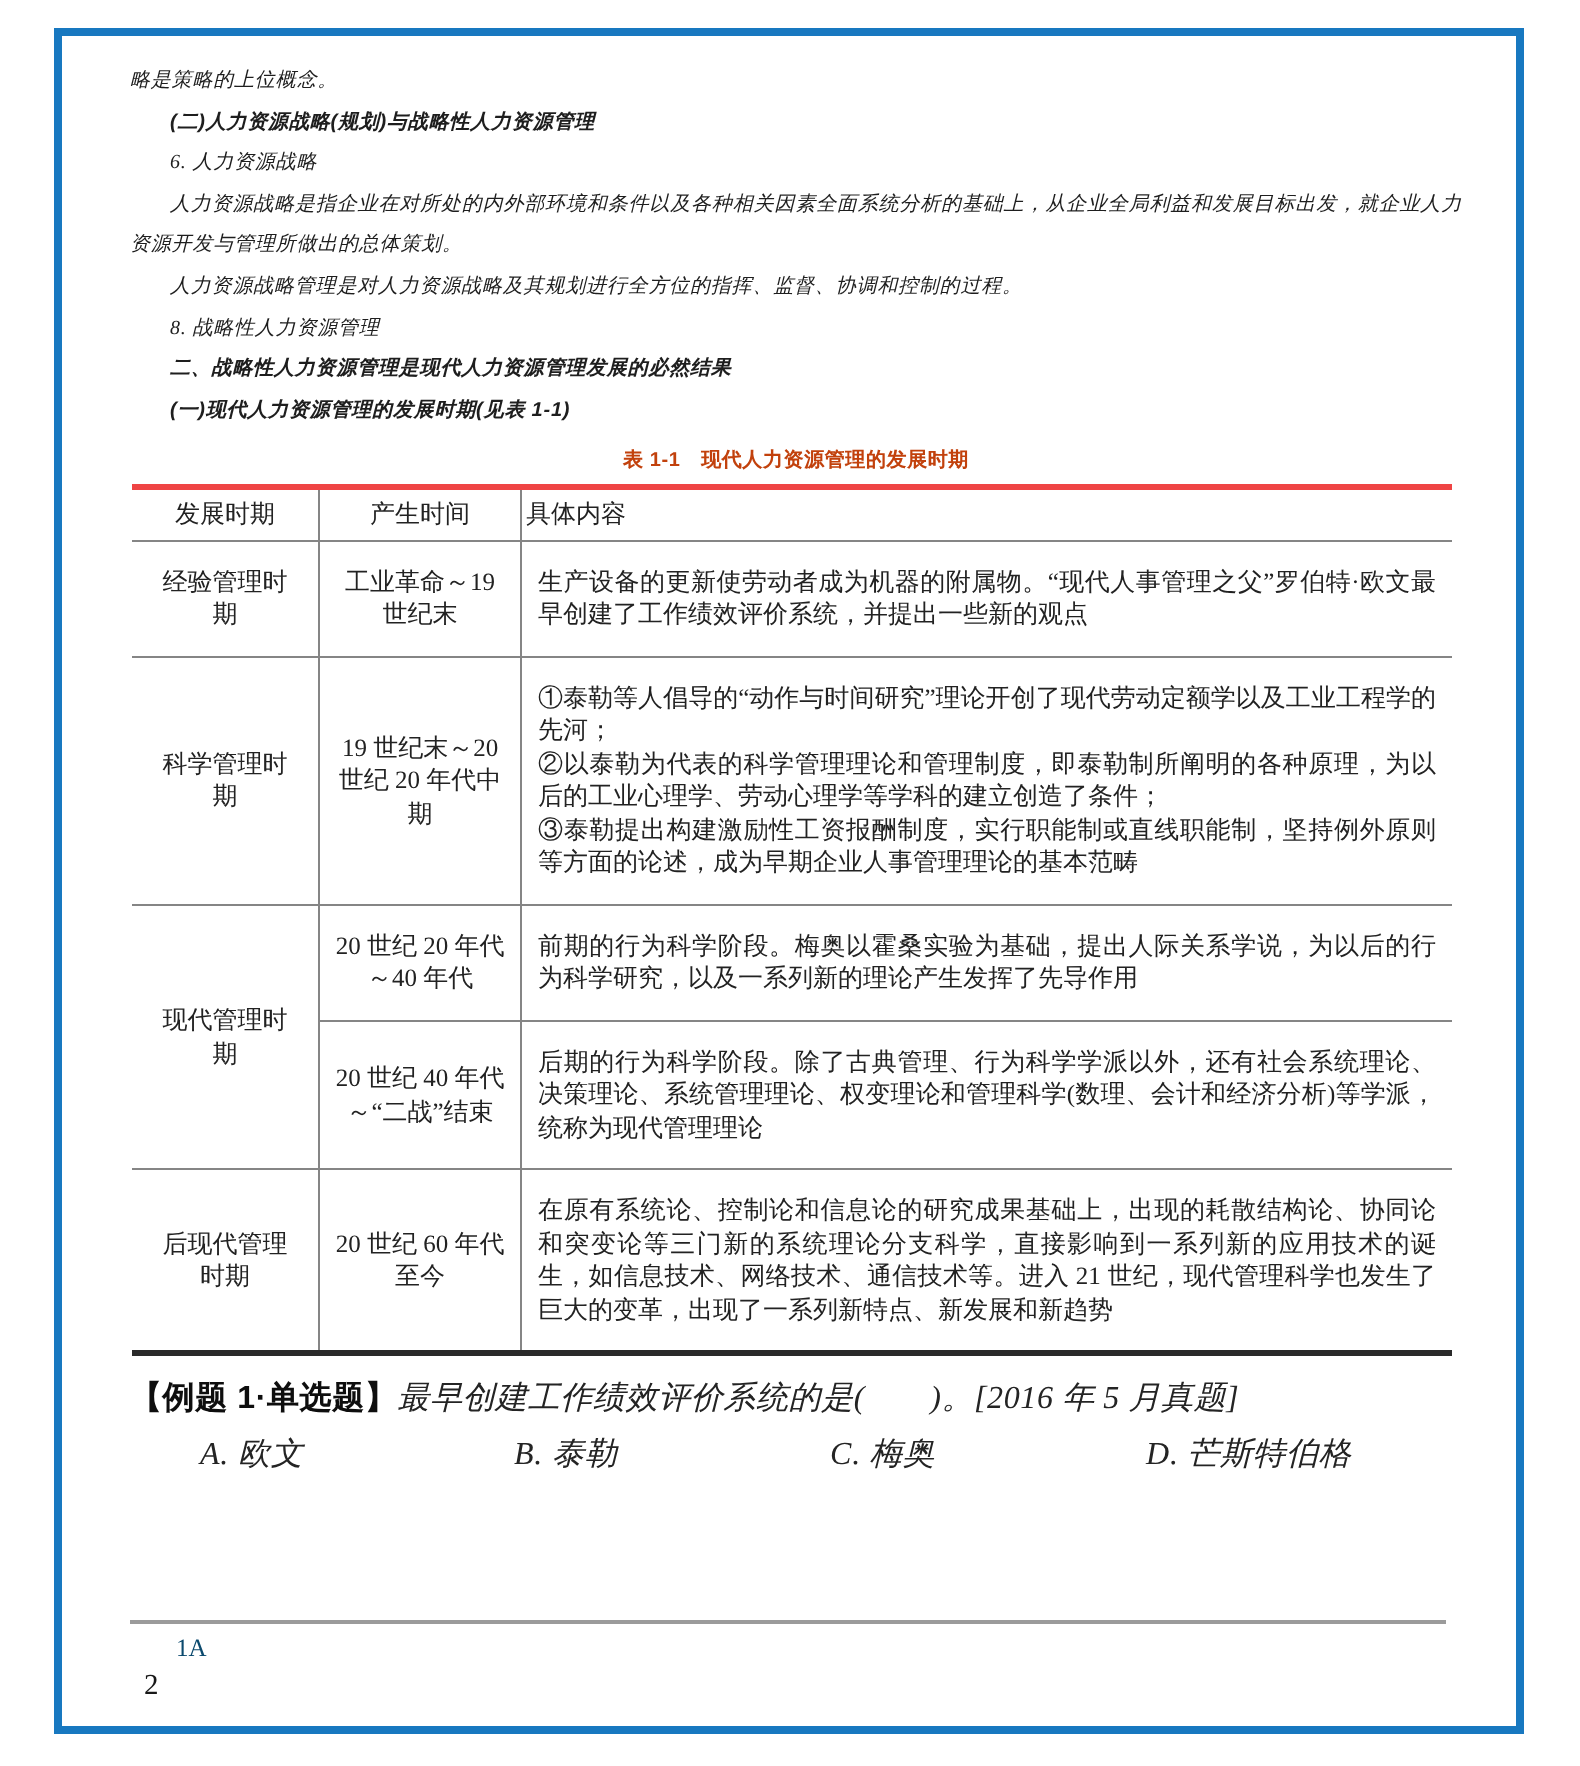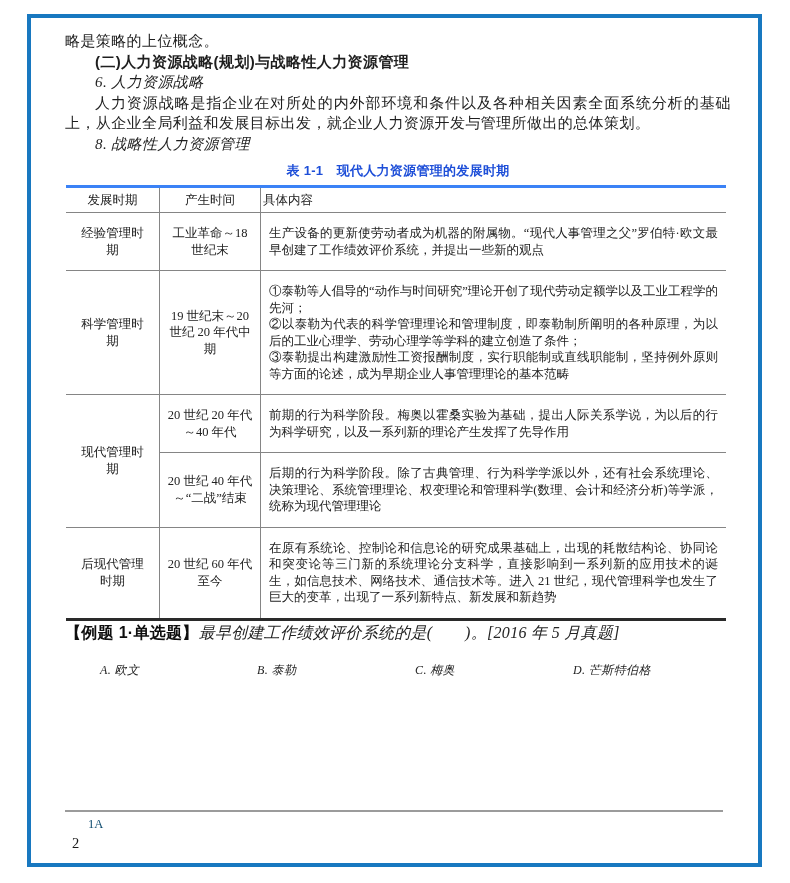--- a/index.html
+++ b/index.html
@@ -10,54 +10,54 @@
   }
   .frame {
     position:absolute; left:27px; top:14px; width:735px; height:853px;
     box-sizing:border-box; border:4px solid #1878c0; background:#ffffff;
   }
   .content {
     position:absolute; left:0; top:0; right:0; bottom:0;
     padding:13px 27px 0 34px; box-sizing:border-box;
   }
   p.line {
-    margin:0; font-size:15px; line-height:20.6px; letter-spacing:0.4px;
-    text-align:justify; color:#1e1e1e;
+    margin:0; font-size:10px; line-height:20.6px; letter-spacing:0.4px;
+    text-align:justify; color:#1e1e1e;font-style:italic;
   }
   .indent { text-indent:2em; }
   .h-sans {
     font-family:"Liberation Sans", sans-serif; font-weight:bold; color:#101010;
     letter-spacing:0.2px;
   }
   .kai { font-style:italic; color:#242424; }
   .tbl-title {
     margin:7px 0 5px 0; text-align:center;
     font-family:"Liberation Sans", sans-serif; font-weight:bold;
-    font-size:13px; color:#1d4ed8; letter-spacing:0.3px;
+    font-size:10px; color:#c2410c; letter-spacing:0.3px;
   }
   table.dev {
     width:660px; margin-left:1px; border-collapse:collapse; table-layout:fixed;
-    border-top:3px solid #3b82f6; border-bottom:3px solid #2a2a2a;
+    border-top:3px solid #ef4444; border-bottom:3px solid #2a2a2a;
   }
   table.dev th, table.dev td {
     border:1px solid #858585; font-size:12.5px; line-height:16.5px;
     color:#222; font-weight:normal; vertical-align:middle;
   }
   table.dev .c1 { width:89px; text-align:center; padding:4px 13px; border-left:none; }
   table.dev .c2 { width:96px; text-align:center; padding:4px 7px; }
   table.dev .c3 { text-align:left; padding:12px 8px; border-right:none; text-align:justify; }
   table.dev th { padding:4px 2px; text-align:center; }
   table.dev th.c1, table.dev th.c2, table.dev th.c3 { padding:4px 2px; }
-  .example { margin-top:1px; font-size:16px; line-height:21px; letter-spacing:0.3px; }
+  .example { margin-top:11px; font-size:16px; line-height:21px; letter-spacing:0.3px; }
   .example .label {
     font-family:"Liberation Sans", sans-serif; font-weight:bold; color:#0e0e0e; font-style:normal;
   }
   .options { position:relative; height:22px; margin-top:7px; }
   .options span {
-    position:absolute; top:12px; font-size:12px; font-style:italic; color:#242424;
+    position:absolute; top:0; font-size:16px; font-style:italic; color:#242424;
     letter-spacing:0.4px;
   }
   .opt-a { left:35px; } .opt-b { left:192px;text-align:center; } .opt-c { left:350px; } .opt-d { left:508px; }
   .foot-rule {
     position:absolute; left:34px; bottom:51px; width:658px; height:2px;
     background:#9b9b9b;
   }
   .footnote {
     position:absolute; left:57px; bottom:31px; font-size:12.5px; color:#0c4a6e;
   }
@@ -68,36 +68,39 @@
 </head>
 <body>
 
 <div class="frame">
   <div class="content">
 
     <p class="line">略是策略的上位概念。</p>
     <p class="line h-sans indent">(二)人力资源战略(规划)与战略性人力资源管理</p>
     <p class="line kai indent">6. 人力资源战略</p>
     <p class="line indent">人力资源战略是指企业在对所处的内外部环境和条件以及各种相关因素全面系统分析的基础上，从企业全局利益和发展目标出发，就企业人力资源开发与管理所做出的总体策划。</p>
+    <p class="line indent">人力资源战略管理是对人力资源战略及其规划进行全方位的指挥、监督、协调和控制的过程。</p>
     <p class="line kai indent">8. 战略性人力资源管理</p>
+    <p class="line h-sans indent">二、战略性人力资源管理是现代人力资源管理发展的必然结果</p>
+    <p class="line h-sans indent">(一)现代人力资源管理的发展时期(见表 1-1)</p>
 
     <div class="tbl-title">表 1-1　现代人力资源管理的发展时期</div>
 
     <table class="dev">
       <thead>
         <tr>
           <th class="c1">发展时期</th>
           <th class="c2">产生时间</th>
           <th class="c3">具体内容</th>
         </tr>
       </thead>
       <tbody>
         <tr>
           <td class="c1">经验管理时期</td>
-          <td class="c2">工业革命～18 世纪末</td>
+          <td class="c2">工业革命～19 世纪末</td>
           <td class="c3">
             <div>生产设备的更新使劳动者成为机器的附属物。“现代人事管理之父”罗伯特·欧文最早创建了工作绩效评价系统，并提出一些新的观点</div>
           </td>
         </tr>
         <tr>
           <td class="c1">科学管理时期</td>
           <td class="c2">19 世纪末～20 世纪 20 年代中期</td>
           <td class="c3">
             <div>①泰勒等人倡导的“动作与时间研究”理论开创了现代劳动定额学以及工业工程学的先河；</div>
             <div>②以泰勒为代表的科学管理理论和管理制度，即泰勒制所阐明的各种原理，为以后的工业心理学、劳动心理学等学科的建立创造了条件；</div>

